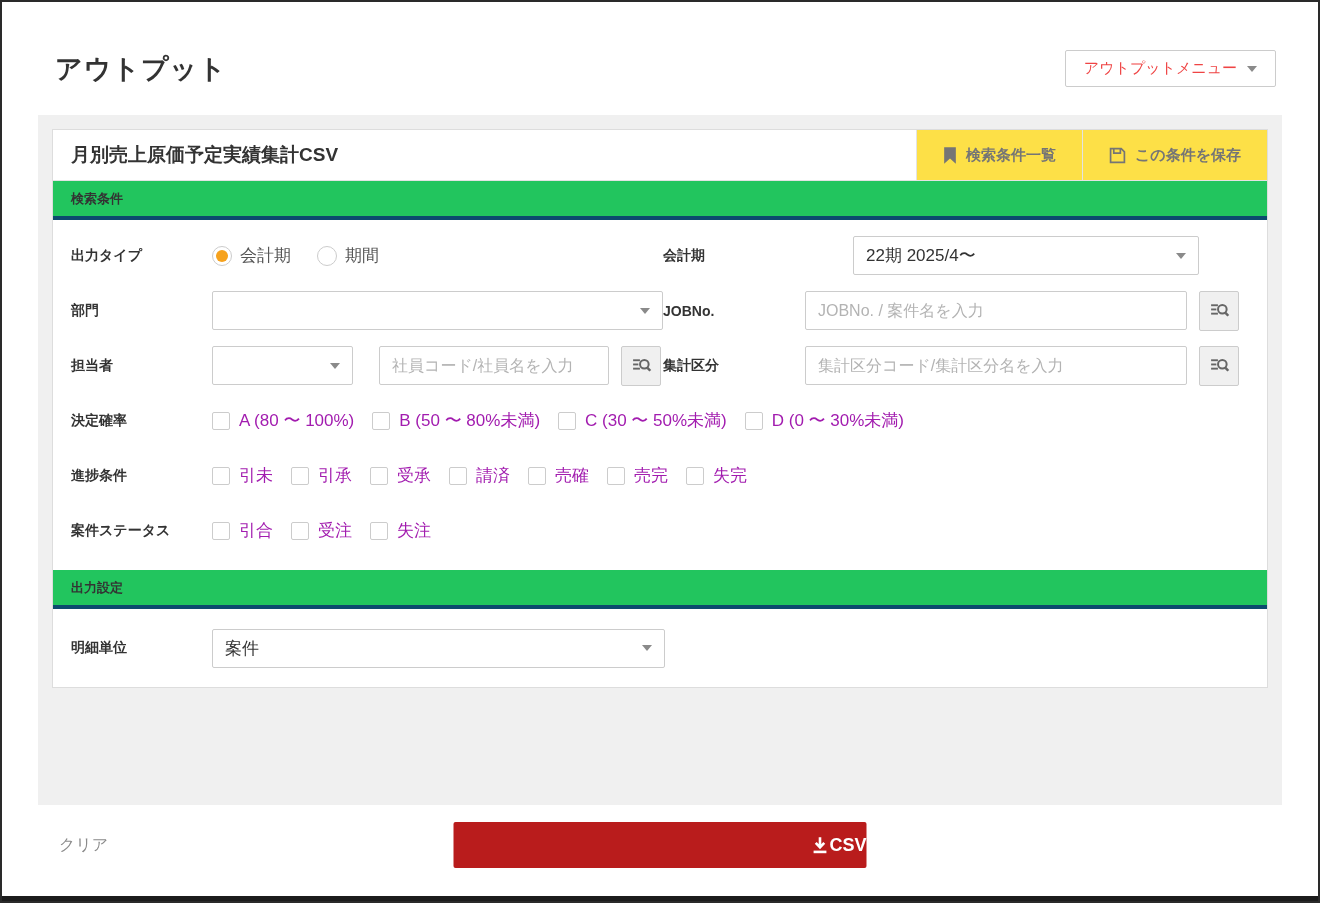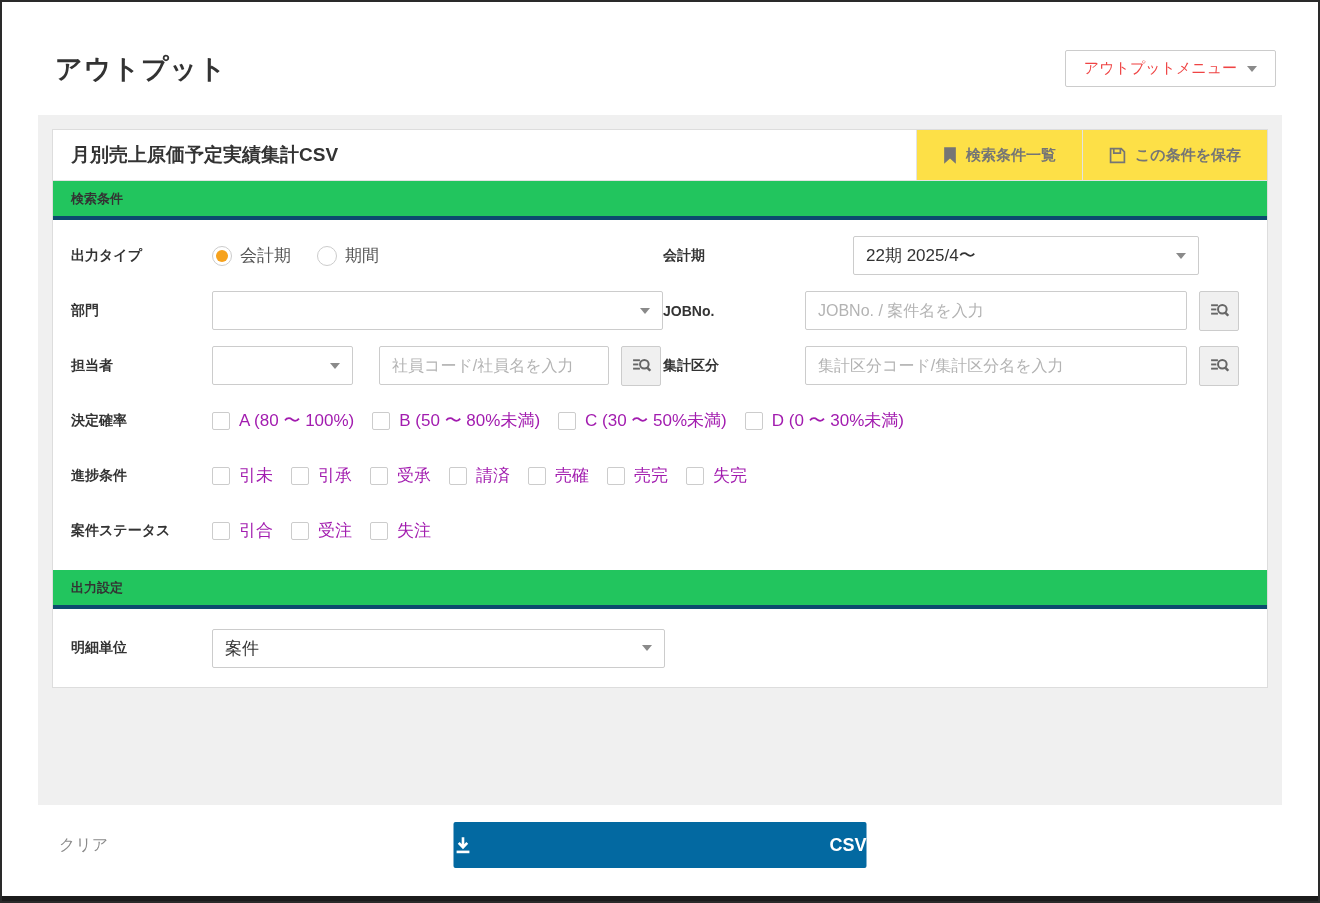--- a/index.html
+++ b/index.html
@@ -70,23 +70,23 @@
   .check-item { display:flex; align-items:center; margin-right:18px; cursor:pointer; }
   .checkbox { width:18px; height:18px; border:1px solid #ccc; border-radius:2px;
               background:#fff; margin-right:9px; flex-shrink:0; }
   .check-label { font-size:17px; color:#a21caf; }
 
   
   .footer-bar { flex:1; position:relative; background:#fff; }
   .clear-link { position:absolute; left:57px; top:30px; color:#8a8a8a; font-size:16px;
                 text-decoration:none; cursor:pointer; }
   .csv-btn { position:absolute; left:50%; transform:translateX(-50%); top:17px;
-             width:413px; height:46px; background:#0369a1; border:none; border-radius:2px;
+             width:413px; height:46px; background:#b91c1c; border:none; border-radius:2px;
              color:#fff; font-size:18px; font-weight:bold; display:flex; align-items:center;
-             justify-content:space-between; cursor:pointer; font-family:inherit; }
+             justify-content:flex-end; cursor:pointer; font-family:inherit; }
   .bottom-dark-bar { height:5px; background:#1c1c1c; flex-shrink:0; }
 
   svg { display:block; }
 </style>
 </head>
 <body>
 
 <div class="frame">
 
   <div class="page-header">

